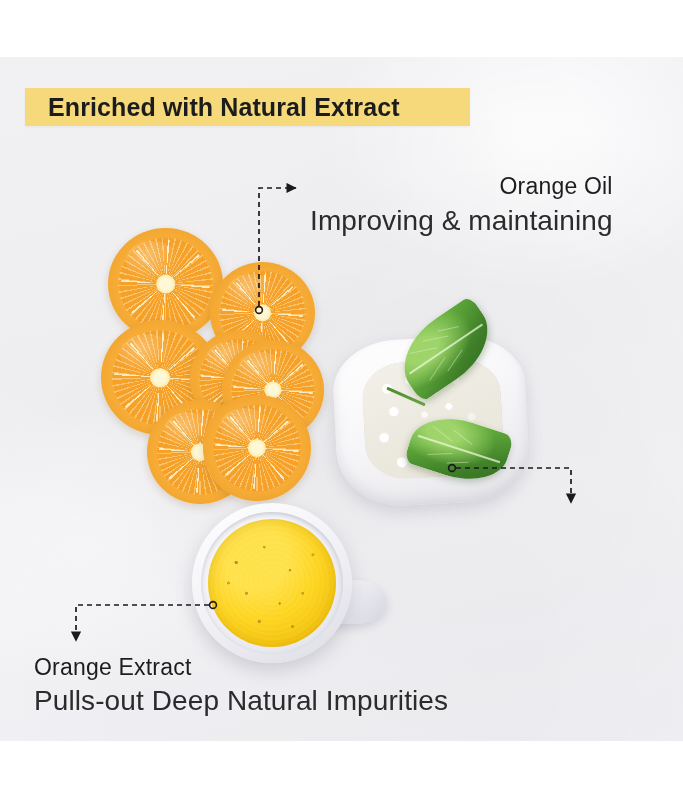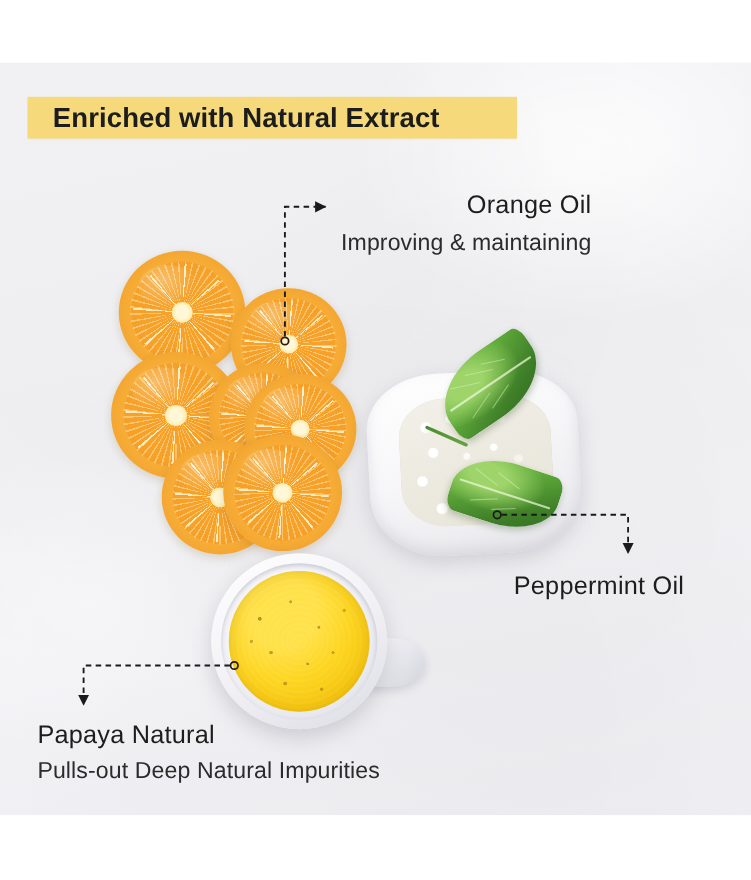--- a/index.html
+++ b/index.html
@@ -70,21 +70,21 @@
   .callout { position: absolute; }
   .callout .head {
     font-size: 23px;
     font-weight: 400;
     color: #1d1d1d;
     letter-spacing: 0.2px;
     white-space: nowrap;
     line-height: 28px;
   }
   .callout .body {
-    font-size: 21px;
+    font-size: 28px;
     font-weight: 400;
     color: #2b2b2b;
     letter-spacing: 0.1px;
     line-height: 27px;
   }
   .callout .body div { white-space: nowrap; }
 
   #co-orange { left: 310px; top: 172px; text-align: right; }
   #co-orange .body { margin-top: 7px; }
 
@@ -420,23 +420,22 @@
   </svg>
 
   <div class="callout" id="co-orange">
     <div class="head">Orange Oil</div>
     <div class="body">
       <div>Improving &amp; maintaining</div>
     </div>
   </div>
 
   <div class="callout" id="co-pepper">
-    <div class="head">Peppermint Oil</div>
   </div>
 
   <div class="callout" id="co-papaya">
-    <div class="head">Papaya Natural</div>
+    <div class="head">Orange Extract</div>
     <div class="body">
       <div>Pulls-out Deep Natural Impurities</div>
     </div>
   </div>
 
 </div>
 
 </body></html>

